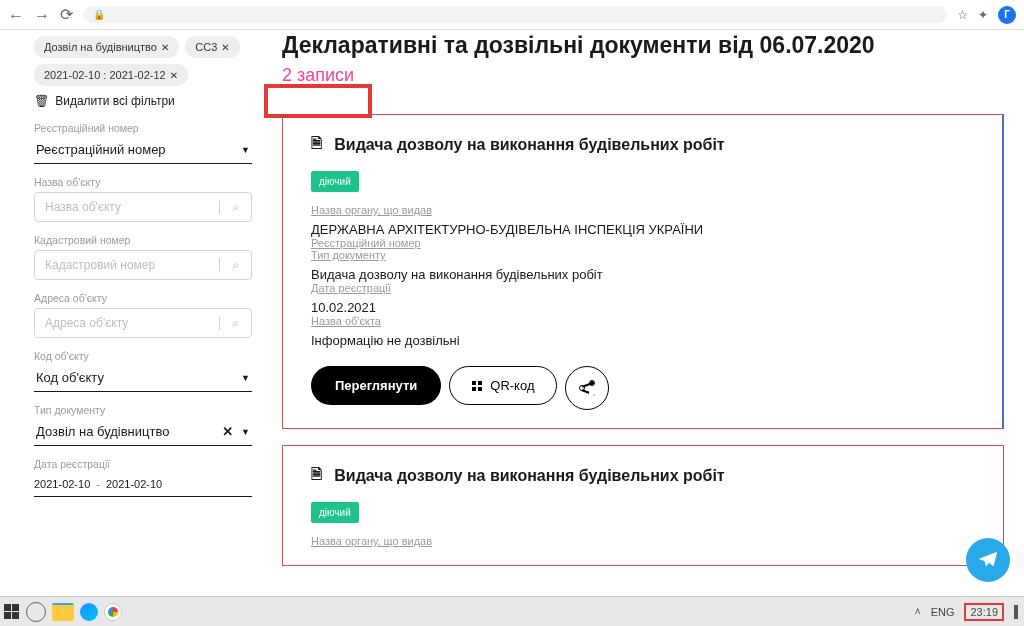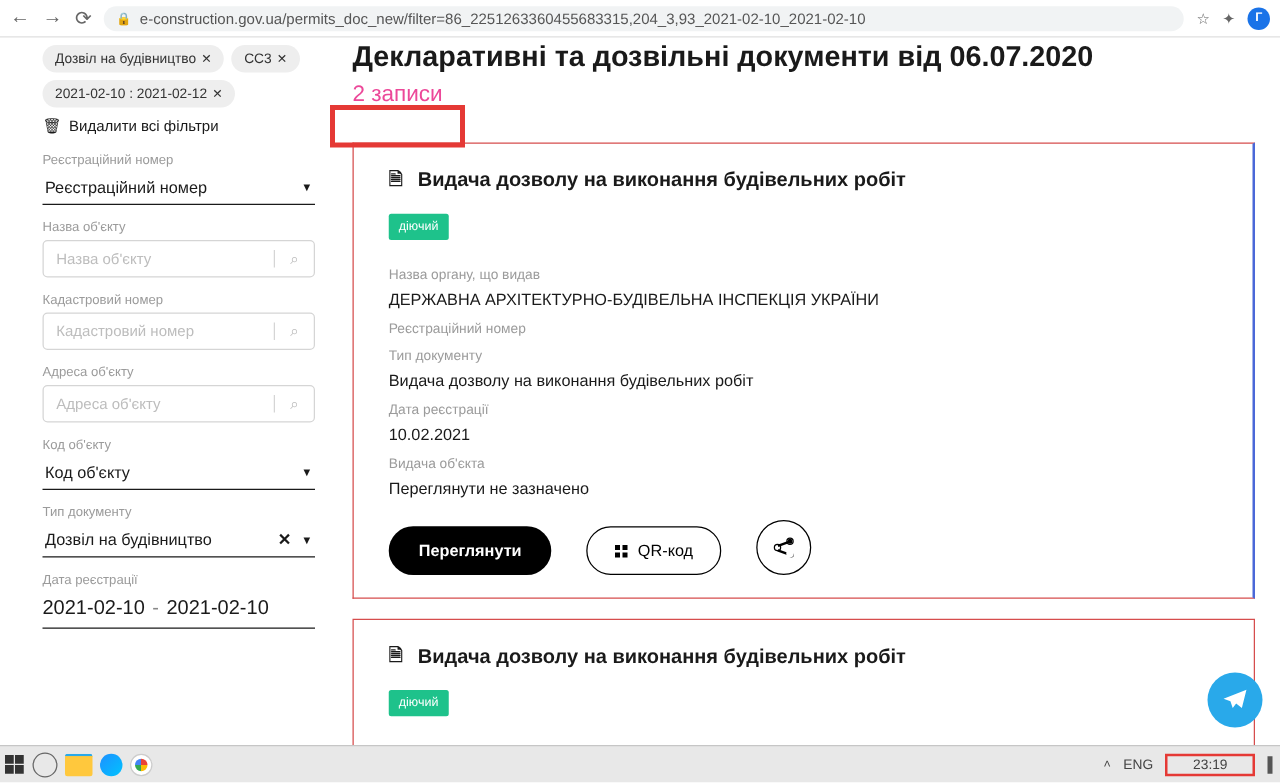--- a/index.html
+++ b/index.html
@@ -22,38 +22,38 @@
 .chip .x { font-size:10px; cursor:pointer;}
 .clear-filters { display:flex; align-items:center; gap:6px; font-size:12px; color:#1a1a1a; margin:8px 0 14px;}
 .clear-filters .trash { display:inline-block;}
 .field-label { font-size:10.5px; color:#9b9b9b; margin-top:12px; margin-bottom:4px;}
 .select-mock { border-bottom:1.5px solid #1a1a1a; padding:4px 2px 6px; font-size:13px; display:flex; align-items:center; justify-content:space-between; color:#1a1a1a; font-weight:500;}
 .select-mock .caret { font-size:9px;}
 .select-mock .sx { margin-left:auto; margin-right:8px; font-weight:bold; cursor:pointer;}
 .input-mock { border:1px solid #d5d5d5; border-radius:4px; height:30px; display:flex; align-items:center; margin-top:2px;}
 .input-mock .ph { flex:1; padding:0 10px; color:#bdbdbd; font-size:12px;}
 .input-mock .sbtn { width:32px; border-left:1px solid #d5d5d5; display:flex; align-items:center; justify-content:center; color:#bdbdbd; font-size:12px;}
-.date-row { display:flex; align-items:center; gap:6px; border-bottom:1.5px solid #1a1a1a; padding:4px 0 6px; font-size:16px; color:#1a1a1a;}
+.date-row { display:flex; align-items:center; gap:6px; border-bottom:1.5px solid #1a1a1a; padding:4px 0 6px; font-size:11px; color:#1a1a1a;}
 .date-row .sep { color:#888;}
 
 
 .main { flex:1; padding:0 20px 0 10px; position:relative;}
 h1 { font-size:23px; font-weight:700; color:#1a1a1a; margin-top:2px;}
 .count { font-size:18px; color:#ec4899; margin-top:6px; display:inline-block;}
 .count-box { position:absolute; border:4px solid #e53935; top:54px; left:-8px; width:108px; height:34px; }
 
 .cards { margin-top:28px; display:flex; flex-direction:column; gap:16px;}
 .card { border:1px solid #d64d4d; border-right:2px solid #4a68d8; border-bottom:1px solid #d64d4d; padding:18px 28px; }
 .card.plain { border:1px solid #d64d4d; border-right:1px solid #d64d4d;}
 .card-title { display:flex; align-items:center; gap:12px; font-size:16px; font-weight:700; color:#1a1a1a; margin-bottom:14px;}
 .doc-icon { font-size:14px;}
 .badge { display:inline-block; background:#1ec28b; color:#fff; font-size:10px; padding:5px 8px; border-radius:2px; margin-bottom:12px;}
-.kv .k { font-size:11px; color:#9b9b9b; margin-top:10px;}
+.kv .k { font-size:11px; color:#9b9b9b; text-decoration:underline;}
 .kv .v { font-size:13px; color:#1a1a1a; margin-top:6px;}
-.actions { display:flex; align-items:flex-end; gap:28px; margin-top:18px;}
+.actions { display:flex; align-items:flex-start; gap:8px; margin-top:18px;}
 .btn-primary { background:#000; color:#fff; border-radius:30px; padding:12px 24px; font-size:13px; font-weight:600; border:none;}
 .btn-outline { background:#fff; border:1.5px solid #000; border-radius:30px; padding:11px 22px; font-size:13px; display:flex; align-items:center; gap:8px;}
 .btn-circle { width:44px; height:44px; border:1.5px solid #000; border-radius:50%; display:flex; align-items:center; justify-content:center; background:#fff;}
 .qr-glyph { display:inline-grid; grid-template-columns:4px 4px; grid-template-rows:4px 4px; gap:2px;}
 .qr-glyph span{ background:#000;}
 .share-glyph { position:relative; width:16px; height:16px;}
 .share-glyph::before{content:"";position:absolute;width:4px;height:4px;border:1.5px solid #000;border-radius:50%;left:0;top:5px;}
 .share-glyph::after{content:"";position:absolute;width:4px;height:4px;border:1.5px solid #000;border-radius:50%;right:0;top:0;box-shadow:0 10px 0 -0px #fff,0 10px 0 0 #000 inset;}
 .share-glyph i{position:absolute;width:4px;height:4px;border:1.5px solid #000;border-radius:50%;right:0;bottom:0;}
 .share-glyph b{position:absolute;width:10px;height:1.5px;background:#000;left:3px;top:4px;transform:rotate(-20deg);}
@@ -67,35 +67,34 @@
 .taskbar { position:absolute; bottom:0; left:0; right:0; height:30px; background:#e8e8e8; border-top:1px solid #c6c6c6; display:flex; align-items:center; padding:0 4px; gap:6px;}
 .taskbar .win { width:16px; height:16px; display:grid; grid-template-columns:7px 7px; grid-template-rows:7px 7px; gap:1px;}
 .taskbar .win span{background:#333;}
 .taskbar .sicon{ width:20px; height:20px; border-radius:50%; border:1.5px solid #666;}
 .taskbar .ticon{ width:22px; height:18px; background:#ffc83d; border-top:2px solid #29a9ea; border-radius:2px;}
 .taskbar .oicon{ width:18px; height:18px; border-radius:50%; background:linear-gradient(135deg,#1e90ff,#00c3ff);}
 .taskbar .cicon{ width:18px; height:18px; border-radius:50%; background:#fff; border:1px solid #ccc; position:relative;}
 .taskbar .cicon::after{content:"";position:absolute;inset:3px;border-radius:50%;background:conic-gradient(#ea4335 0 90deg,#fbbc05 90deg 180deg,#34a853 180deg 270deg,#4285f4 270deg 360deg);}
 .taskbar .right { margin-left:auto; display:flex; align-items:center; gap:10px; font-size:11px; color:#444; padding-right:2px;}
 .taskbar .up { font-size:10px;}
-.taskbar .time-box { border:2.5px solid #e53935; padding:1px 20px; display:flex; align-items:center; gap:4px;}
+.taskbar .time-box { border:2.5px solid #e53935; padding:1px 4px; display:flex; align-items:center; gap:4px;}
 .taskbar .note{ width:4px; height:14px; background:#555;}
 </style>
 </head>
 <body>
 
 <div class="chrome">
   <div class="nav-arrows">
     <span>←</span>
     <span>→</span>
     <span>⟳</span>
   </div>
   <div class="url-bar">
     <span class="lock">🔒</span>
-    <span>e-construction.gov.ua/permits_doc_new/filter=86_2251263360455683315,204_3,93_2021-02-10_2021-02-10</span>
   </div>
   <div class="right-icons">
     <span>☆</span>
     <span>✦</span>
     <span class="avatar">Г</span>
   </div>
 </div>
 
 <div class="page">
 
@@ -178,22 +177,22 @@
         </div>
         <span class="badge">діючий</span>
         <div class="kv">
           <div class="k">Назва органу, що видав</div>
           <div class="v">ДЕРЖАВНА АРХІТЕКТУРНО-БУДІВЕЛЬНА ІНСПЕКЦІЯ УКРАЇНИ</div>
           <div class="k">Реєстраційний номер</div>
           <div class="k">Тип документу</div>
           <div class="v">Видача дозволу на виконання будівельних робіт</div>
           <div class="k">Дата реєстрації</div>
           <div class="v">10.02.2021</div>
-          <div class="k">Видача об'єкта</div>
-          <div class="v">Переглянути не зазначено</div>
+          <div class="k">Назва об'єкта</div>
+          <div class="v">Інформацію не дозвільні</div>
         </div>
         <div class="actions">
           <button class="btn-primary">Переглянути</button>
           <button class="btn-outline">
             <span class="qr-glyph">
                 <span></span>
                 <span></span>
                 <span></span>
                 <span></span>
               </span>

